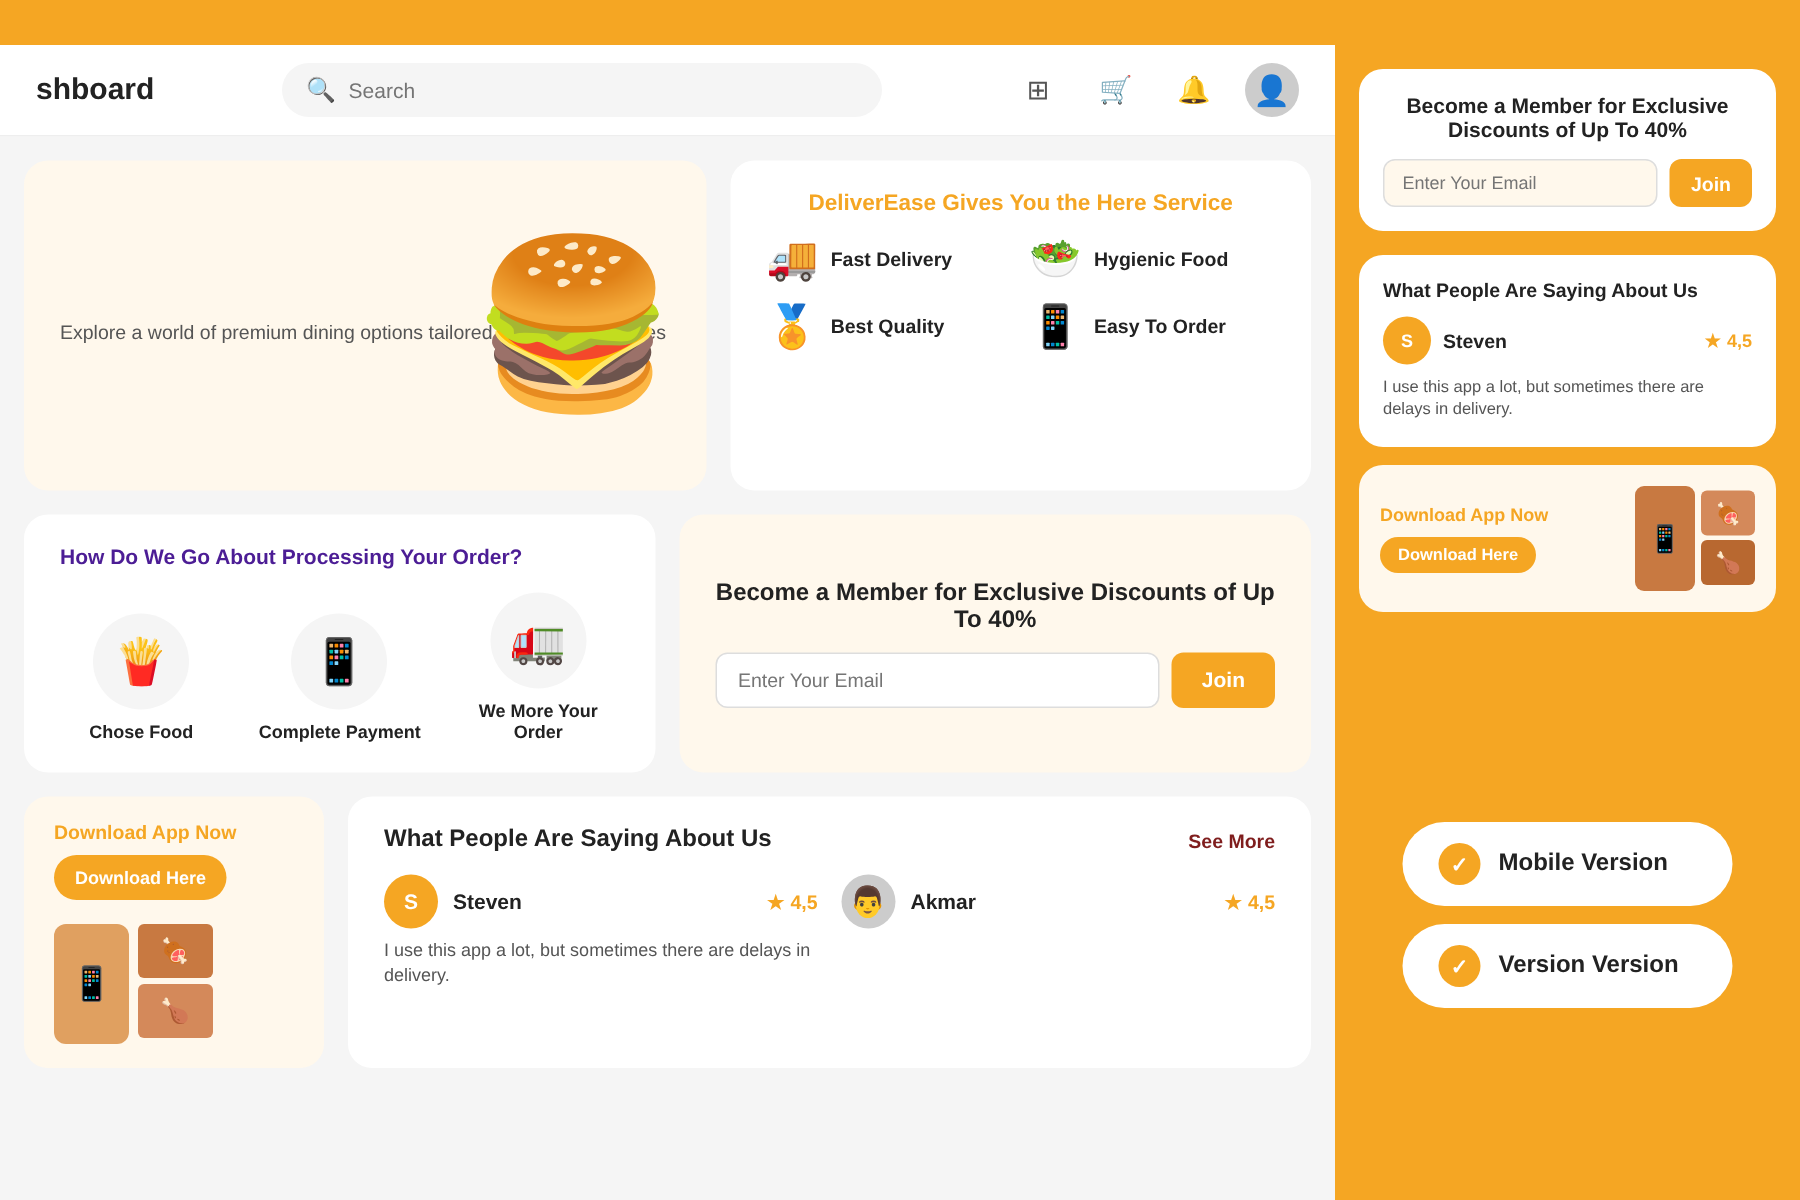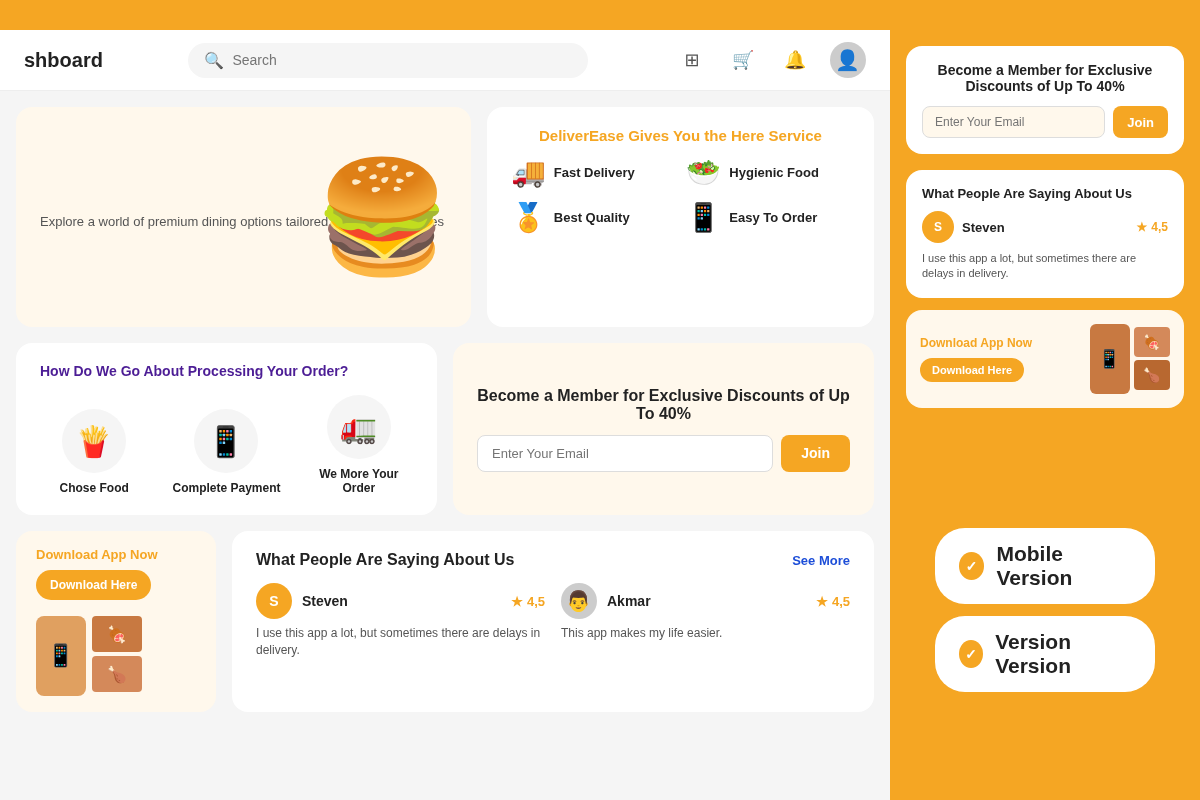--- a/index.html
+++ b/index.html
@@ -343,21 +343,21 @@
       margin-bottom: 14px;
     }
 
     .reviews-title {
       font-size: 16px;
       font-weight: 700;
       color: #222;
     }
 
     .see-more {
-      color: #1d4ed8;
+      color: #7f1d1d;
       font-size: 13px;
       font-weight: 600;
       cursor: pointer;
     }
 
     .reviews-grid {
       display: grid;
       grid-template-columns: 1fr 1fr;
       gap: 16px;
     }
@@ -588,21 +588,21 @@
       background: #F5A623;
       color: white;
       display: flex;
       align-items: center;
       justify-content: center;
       font-size: 14px;
       font-weight: 700;
     }
 
     .version-label {
-      font-size: 21px;
+      font-size: 16px;
       font-weight: 700;
       color: #222;
     }
   </style>
 </head>
 <body>
 
 <div class="top-bar"></div>
 
 <div class="main-layout">
@@ -725,21 +725,20 @@
 
             <div class="review-item">
               <div class="reviewer-info">
                 <div class="reviewer-avatar photo">👨</div>
                 <span class="reviewer-name">Akmar</span>
                 <div class="review-rating">
                   <span>★</span>
                   <span>4,5</span>
                 </div>
               </div>
-              <div class="review-text">This app makes my life easier.</div>
             </div>
 
           </div>
         </div>
 
       </div>
 
     </div>
   </div>
 

